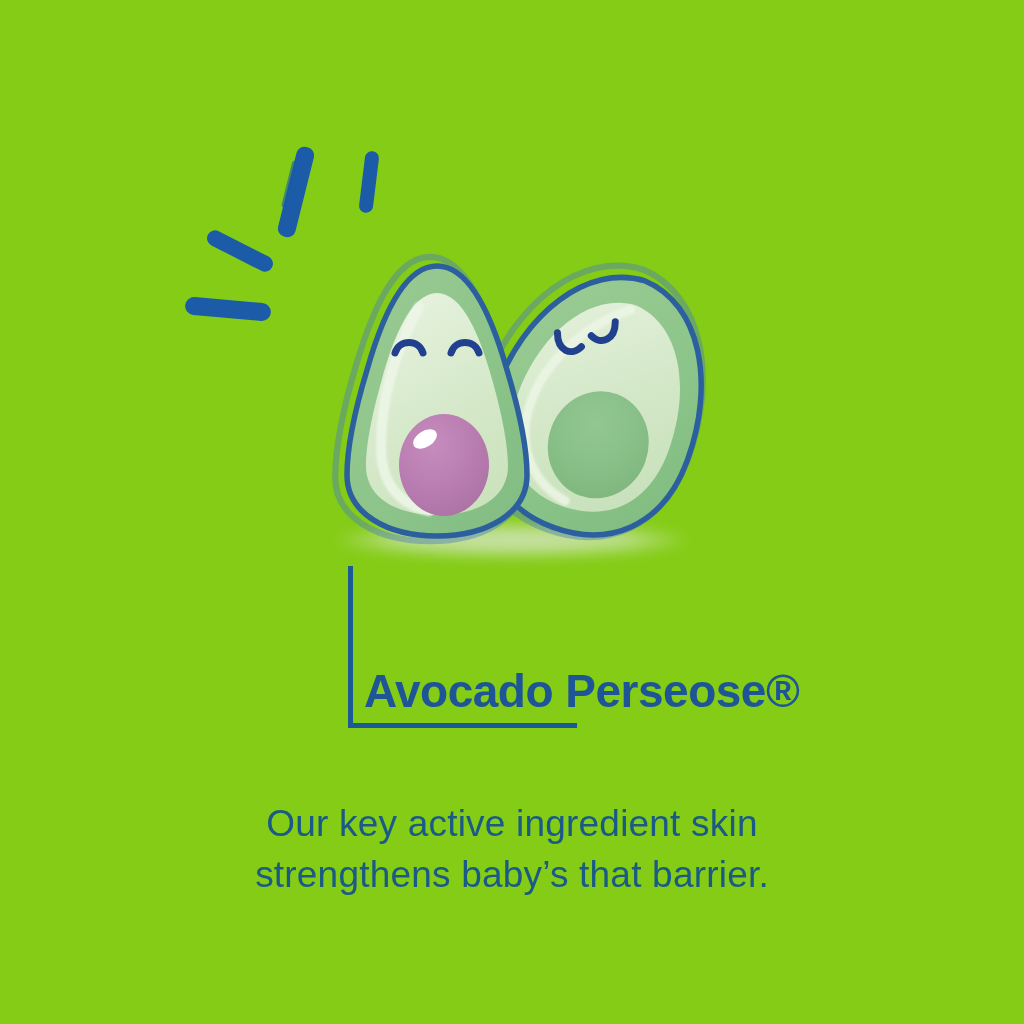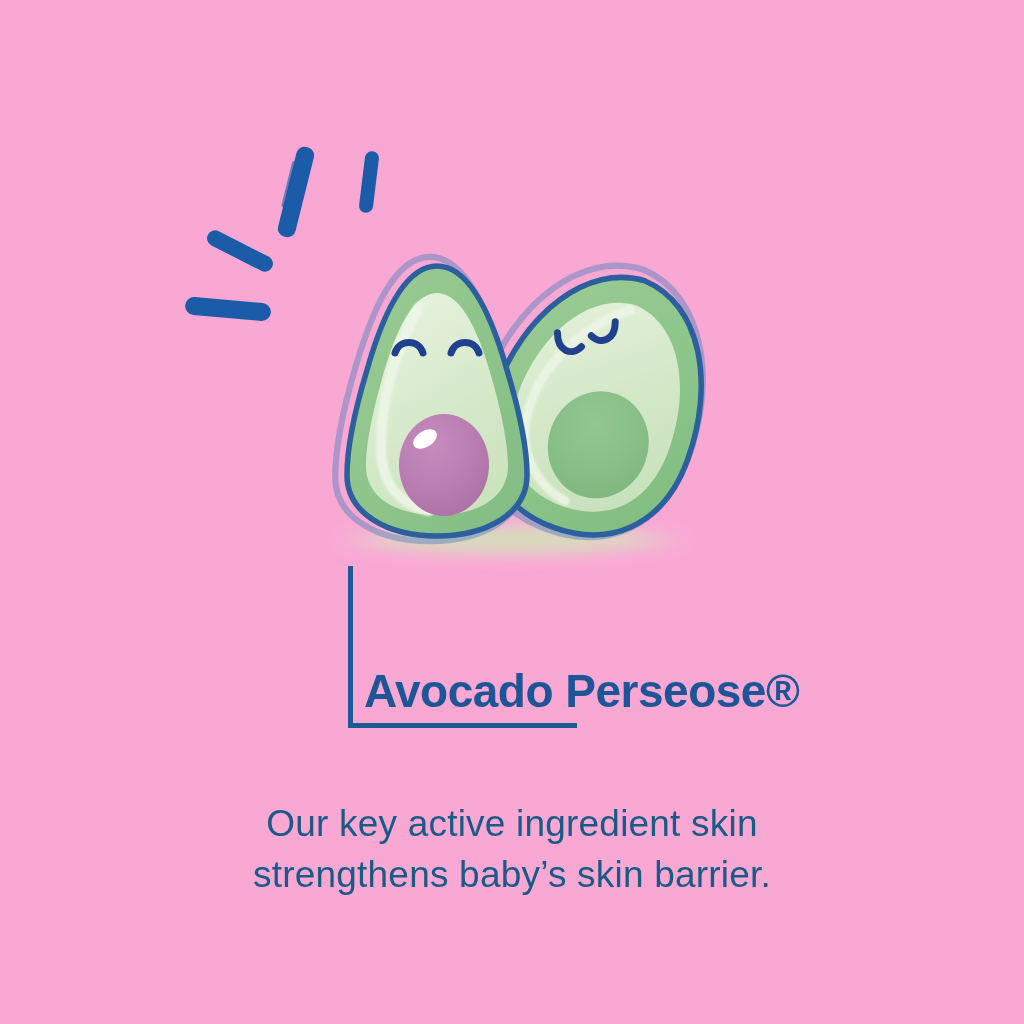--- a/index.html
+++ b/index.html
@@ -82,21 +82,21 @@
     font-weight: 400;
     color: #1a5a86;
     line-height: 1.38;
     letter-spacing: 0.2px;
   }
   #subcopy .line { display: block; }
 </style>
 </head>
 <body>
 
-<div id="card" style="background: #f9a8d4;">
+<div id="card" style="background: #84cc16;">
 
   <svg id="illustration" viewBox="0 0 1024 1024" aria-hidden="true">
     <defs>
       <linearGradient id="skinGradL" x1="0" y1="0" x2="1" y2="1">
         <stop offset="0%" stop-color="#9ccb94"></stop>
         <stop offset="55%" stop-color="#8cc48a"></stop>
         <stop offset="100%" stop-color="#82bc82"></stop>
       </linearGradient>
       <linearGradient id="fleshGradL" x1="0.3" y1="0" x2="0.7" y2="1">
         <stop offset="0%" stop-color="#e6f2de"></stop>
@@ -196,16 +196,16 @@
 
   <div id="bracket">
     <div class="v-rule" style="background: rgb(27, 90, 146);"></div>
     <div class="h-rule" style="background: rgb(27, 90, 146);"></div>
   </div>
 
   <h1 id="heading" style="color: rgb(29, 85, 150);">Avocado Perseose®</h1>
 
   <p id="subcopy" style="color: rgb(26, 90, 134);">
     <span class="line">Our key active ingredient skin</span>
-    <span class="line">strengthens baby’s skin barrier.</span>
+    <span class="line">strengthens baby’s that barrier.</span>
   </p>
 
 </div>
 
 </body></html>

